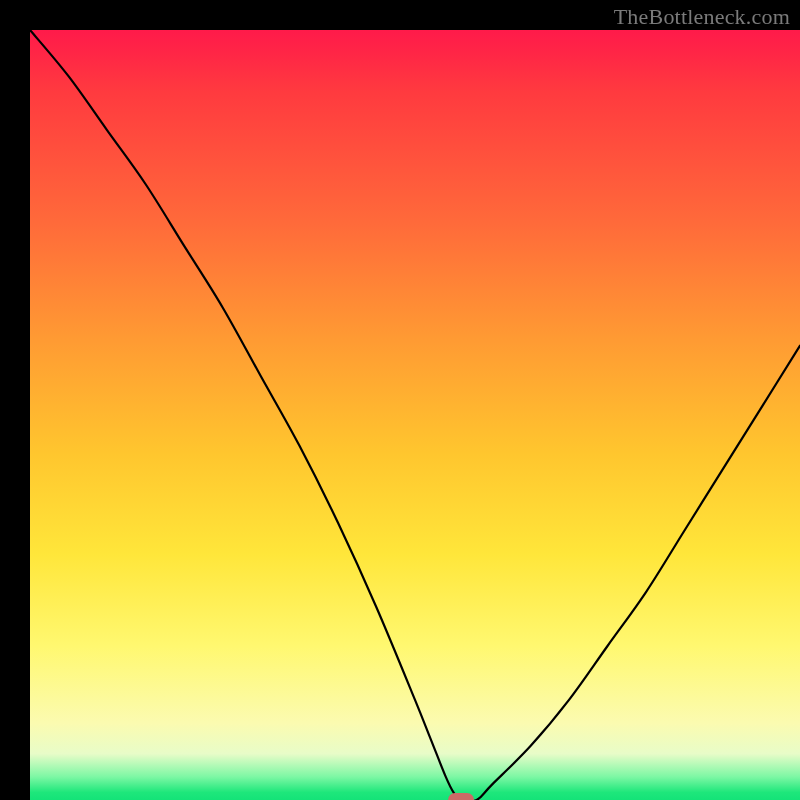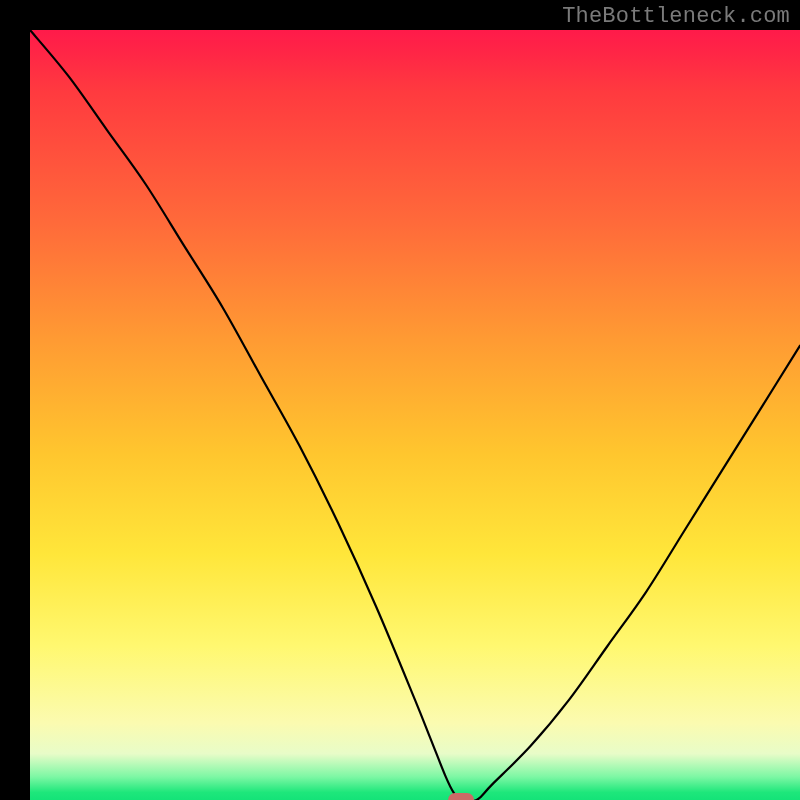--- a/index.html
+++ b/index.html
@@ -12,21 +12,21 @@
   }
   .container {
     position: relative;
     width: 800px;
     height: 800px;
   }
   .watermark {
     position: absolute;
     top: 4px;
     right: 10px;
-    font-family: Liberation Mono, monospace;
+    font-family: Liberation Serif, serif;
     font-size: 22px;
     color: #7a7a7a;
     letter-spacing: 0.2px;
     z-index: 20;
     user-select: none;
     text-align: center;
   }
   .plot-area {
     position: absolute;
     left: 30px;

